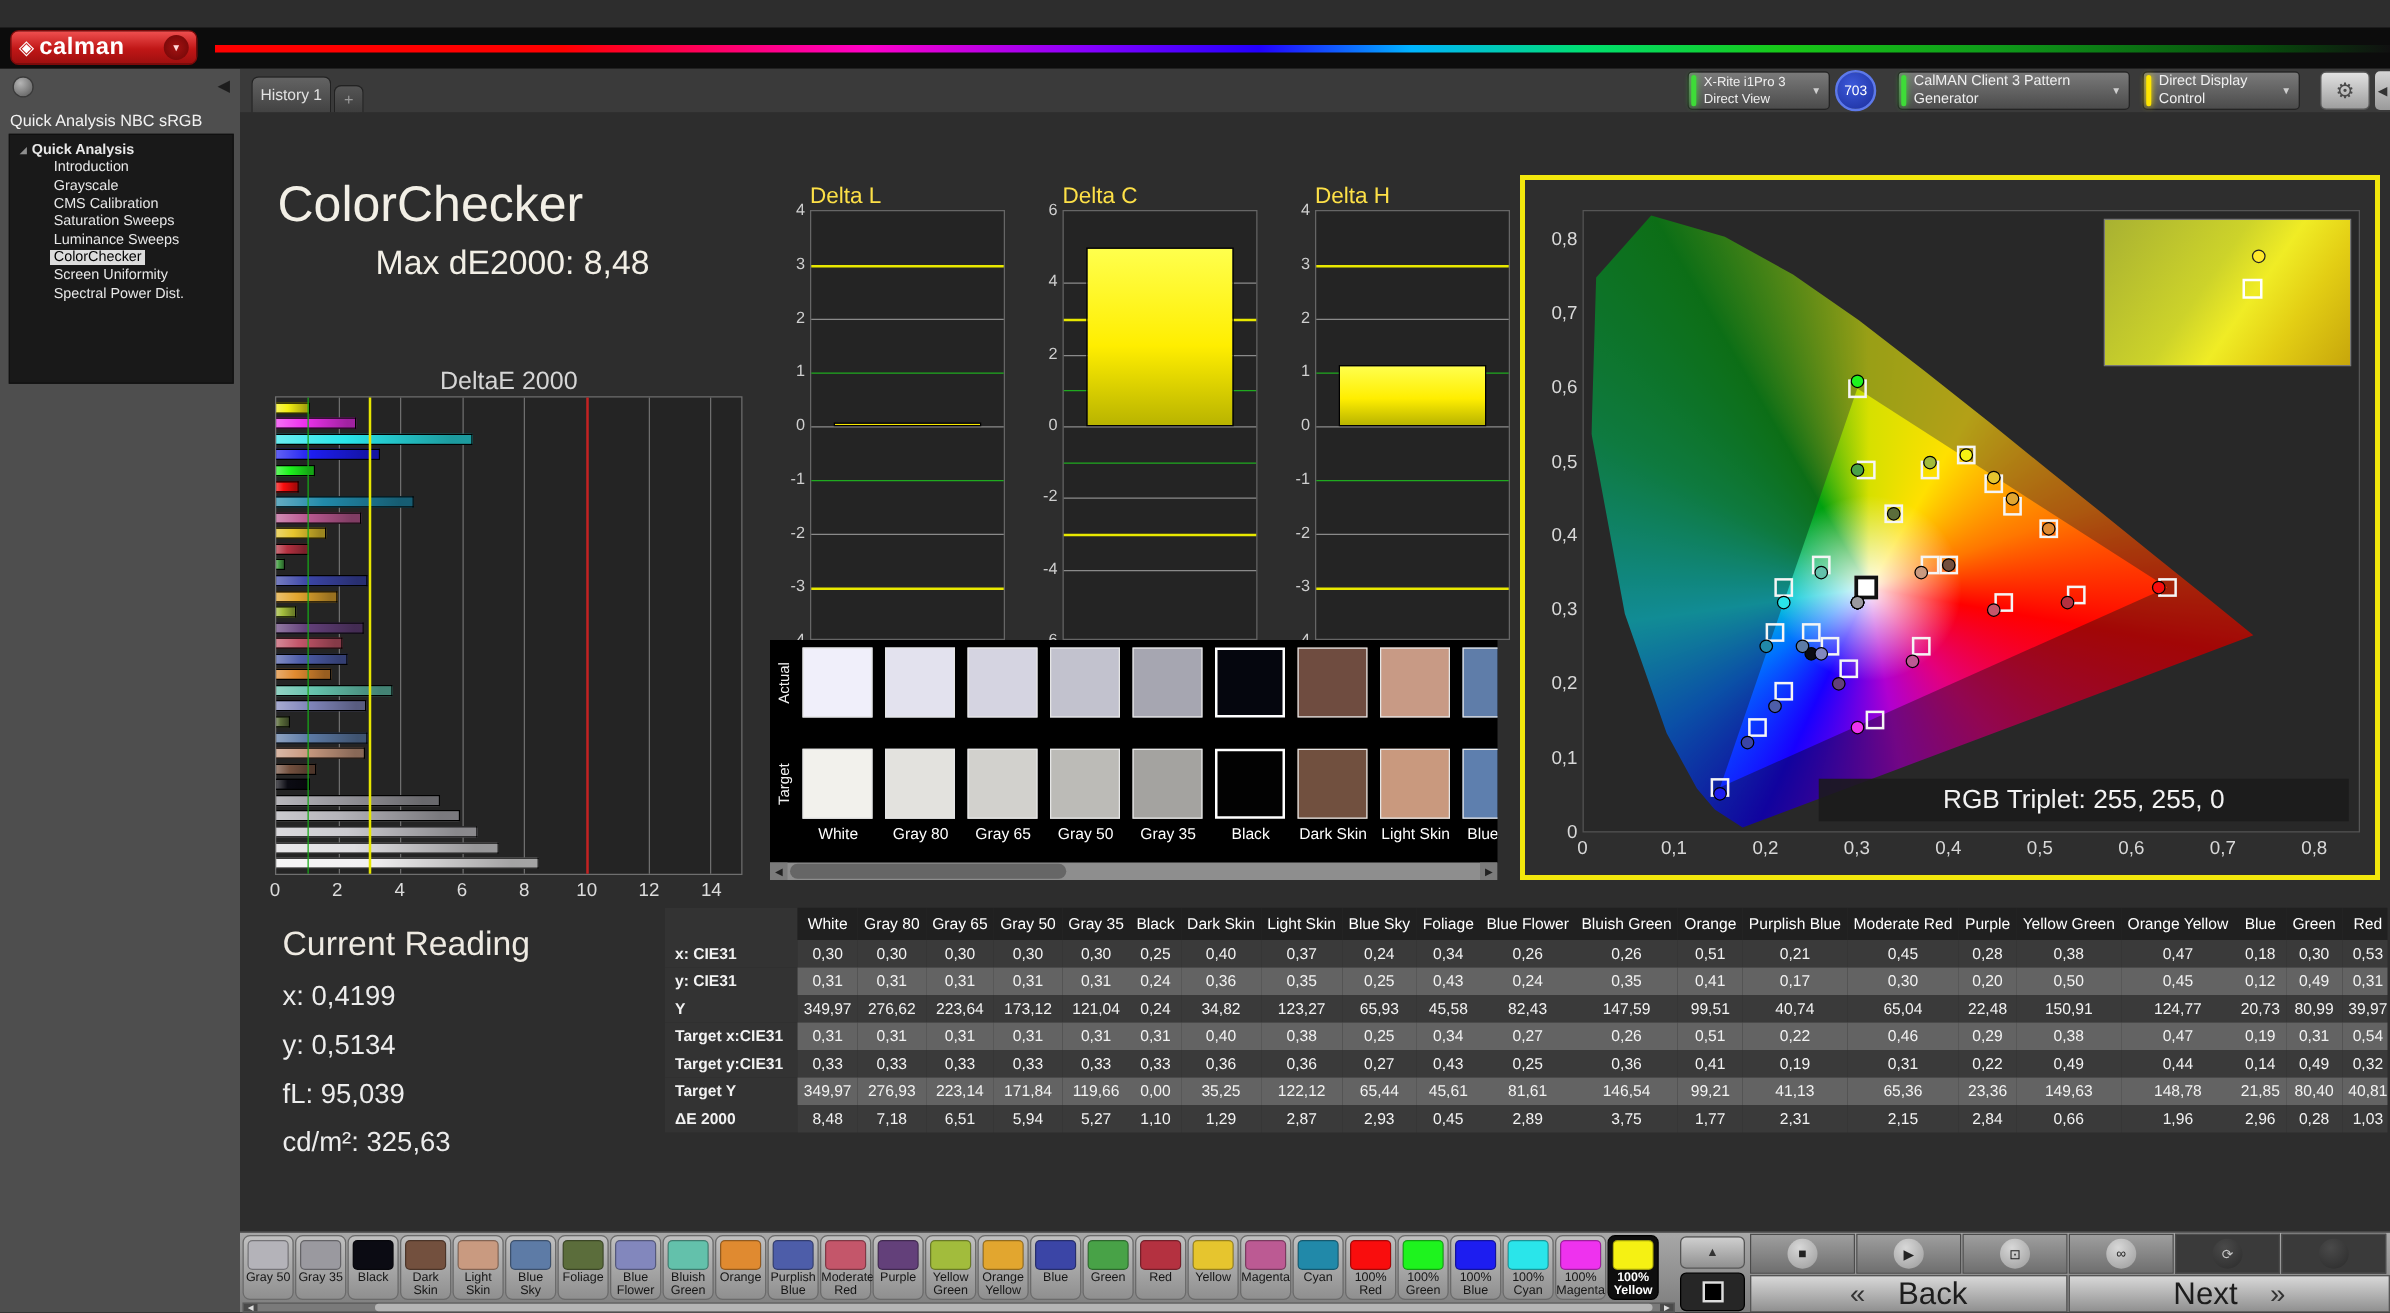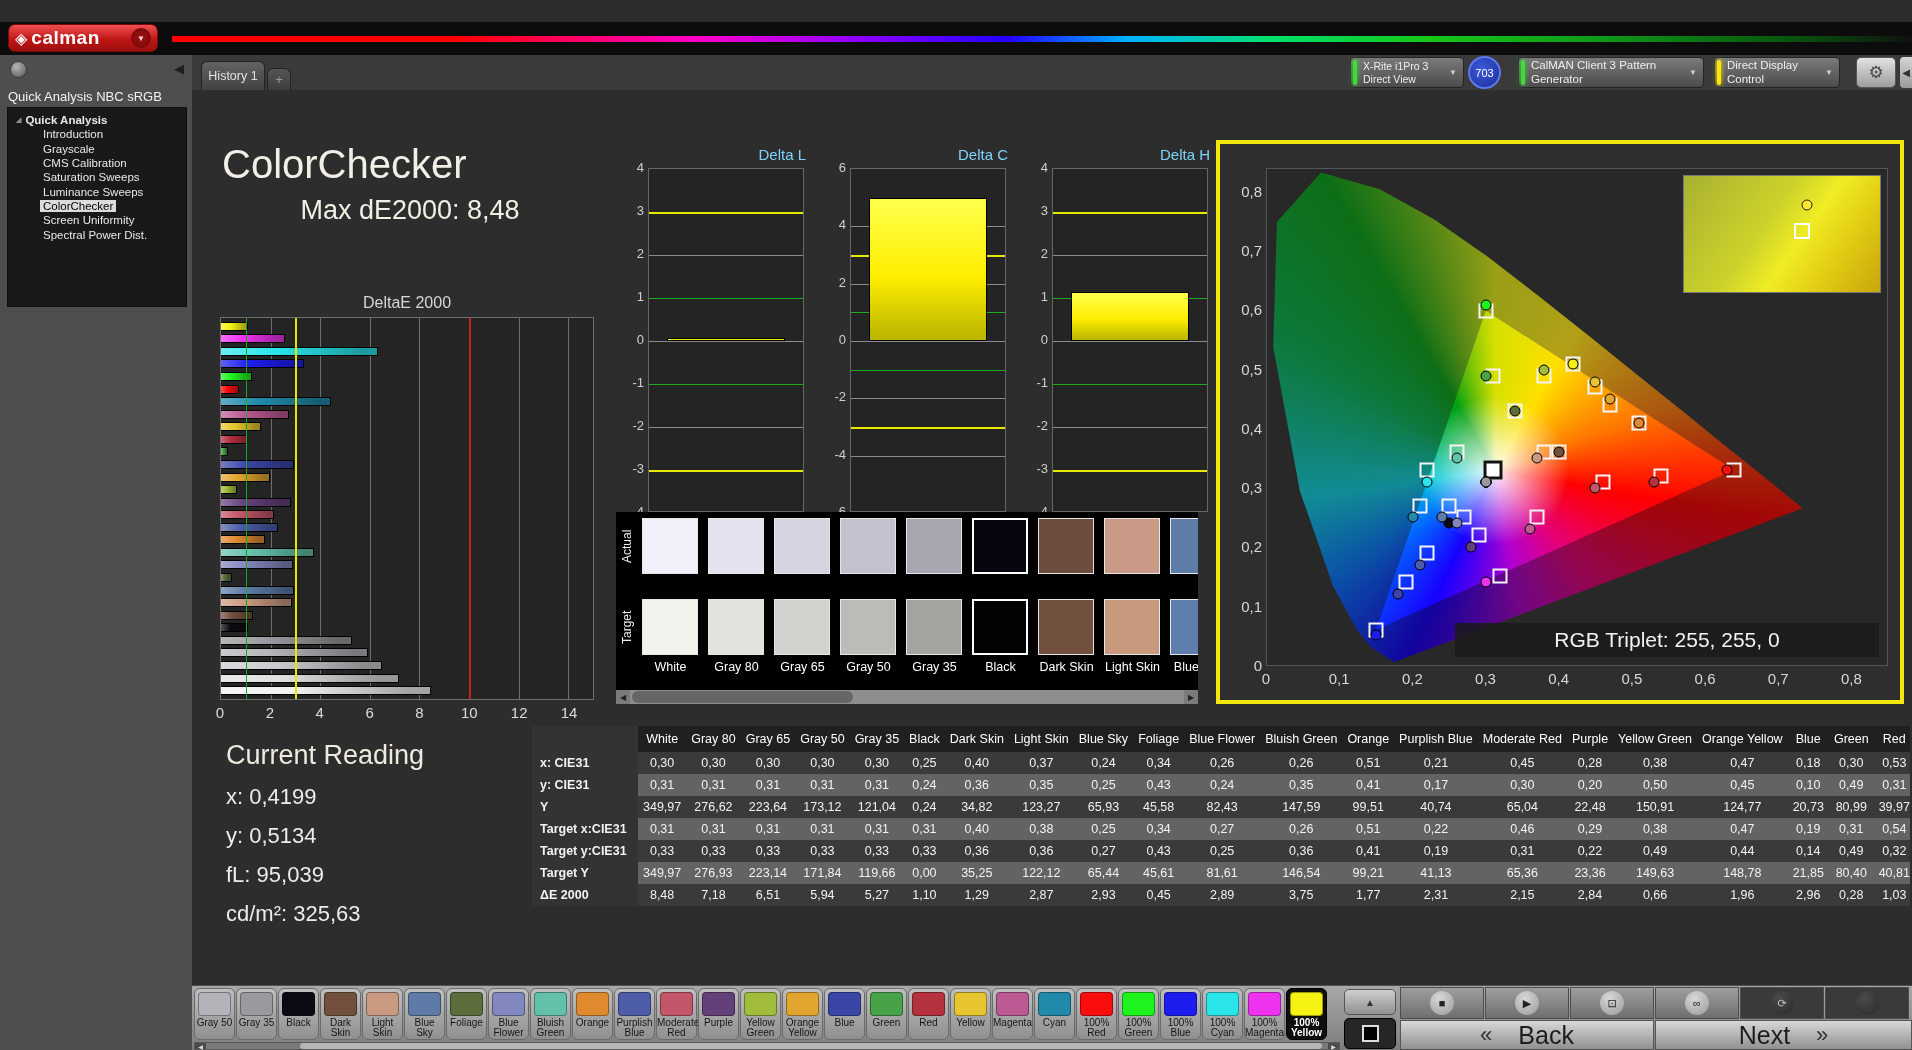--- a/index.html
+++ b/index.html
@@ -75,21 +75,21 @@
   #content { position:absolute; left:0; top:35px; right:0; bottom:65px; background:#2d2d2d; }
 
   
   #summary { position:absolute; left:30px; top:52px; width:376px; color:#f2efe6; }
   #summary h1 { font-size:40px; font-weight:normal; }
   #summary .avg { margin-top:16px; font-size:27px; text-align:center; }
   #summary .max { margin-top:8px; font-size:27px; text-align:center; }
 
   
   #de-title { position:absolute; left:28px; top:204px; width:374px; text-align:center;
-    color:#d6d6d6; font-size:16px; }
+    color:#d6d6d6; font-size:20px; }
   #de-plot { position:absolute; left:28px; top:227px; width:374px; height:383px; background:#242424;
     border:1px solid #6f6f6f; }
   #de-bars { position:absolute; inset:2px 0; display:flex; flex-direction:column;
     justify-content:space-around; z-index:2; }
   .de-bar { height:9px; border:1px solid #000; border-left:none;
     background-image:linear-gradient(90deg,rgba(255,255,255,.3),rgba(255,255,255,0) 35%,rgba(0,0,0,.32) 90%); }
   .vline { position:absolute; top:0; bottom:0; width:1px; background:#6e6e6e; z-index:1; }
   .vline.green { background:#17a817; z-index:3; }
   .vline.yellow { background:#e6e600; width:2px; z-index:3; }
   .vline.red { background:#c32222; width:2px; z-index:3; }
@@ -97,21 +97,21 @@
   #de-axis span { position:absolute; transform:translateX(-50%); color:#dcdcdc; font-size:15px; }
 
   
   #current { position:absolute; left:34px; top:650px; color:#eeeae2; }
   #current .cr-title { font-size:27px; }
   #current .cr-line { font-size:22px; margin-top:13px; color:#ececec; }
 
   
   #minis { position:absolute; left:424px; top:56px; display:flex; gap:12px; }
   .mini-box { position:relative; width:190px; }
-  .mini-title { margin-left:32px; text-align:right; color:#7dd3fc; font-size:15px; height:22px; }
+  .mini-title { margin-left:32px; text-align:left; color:#fde047; font-size:18px; height:22px; }
   .mini-inner { display:flex; }
   .mini-gutter { position:relative; width:32px; height:344px; }
   .mini-tick { position:absolute; right:4px; color:#cfcfcf; font-size:13px; }
   .mini-plot { position:relative; width:156px; height:344px; background:#242424; border:1px solid #666; }
   .hline { position:absolute; left:0; right:0; height:1px; background:#8a8a8a; }
   .hline.green { background:#1faa1f; }
   .hline.yellow { background:#e8e800; height:2px; }
   .mini-bar { position:absolute; left:12%; width:76%; border:1px solid #000;
     background:linear-gradient(#ffff4d,#ffee00 55%,#b9b400); }
 
@@ -663,21 +663,21 @@
                 <td>0,25</td>
                 <td>0,43</td>
                 <td>0,24</td>
                 <td>0,35</td>
                 <td>0,41</td>
                 <td>0,17</td>
                 <td>0,30</td>
                 <td>0,20</td>
                 <td>0,50</td>
                 <td>0,45</td>
-                <td>0,10</td>
+                <td>0,12</td>
                 <td>0,49</td>
                 <td>0,31</td>
               </tr>
               <tr class="dark">
                 <td class="rowhead">Y</td>
                 <td>349,97</td>
                 <td>276,62</td>
                 <td>223,64</td>
                 <td>173,12</td>
                 <td>121,04</td>

